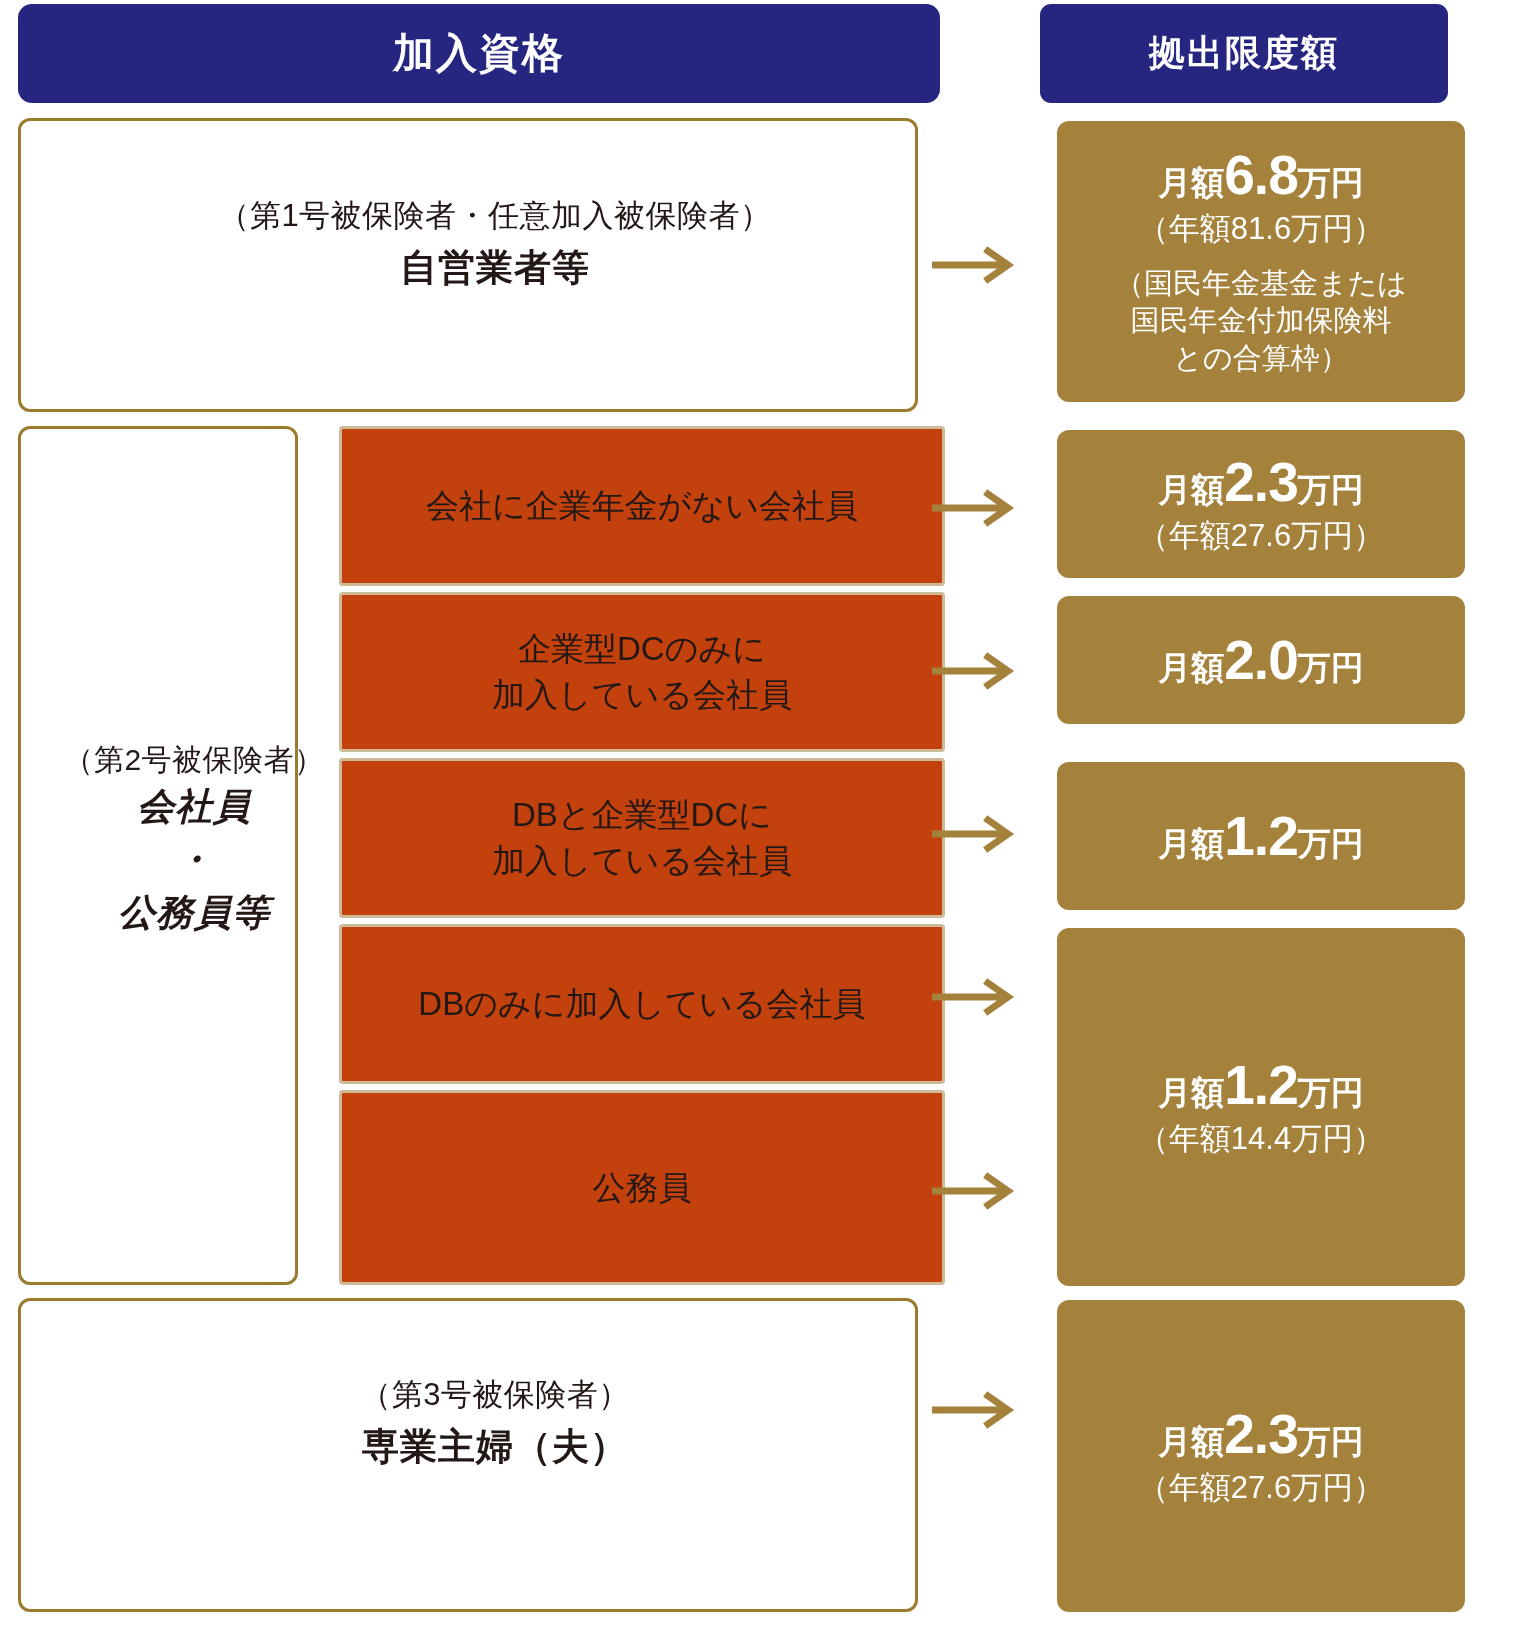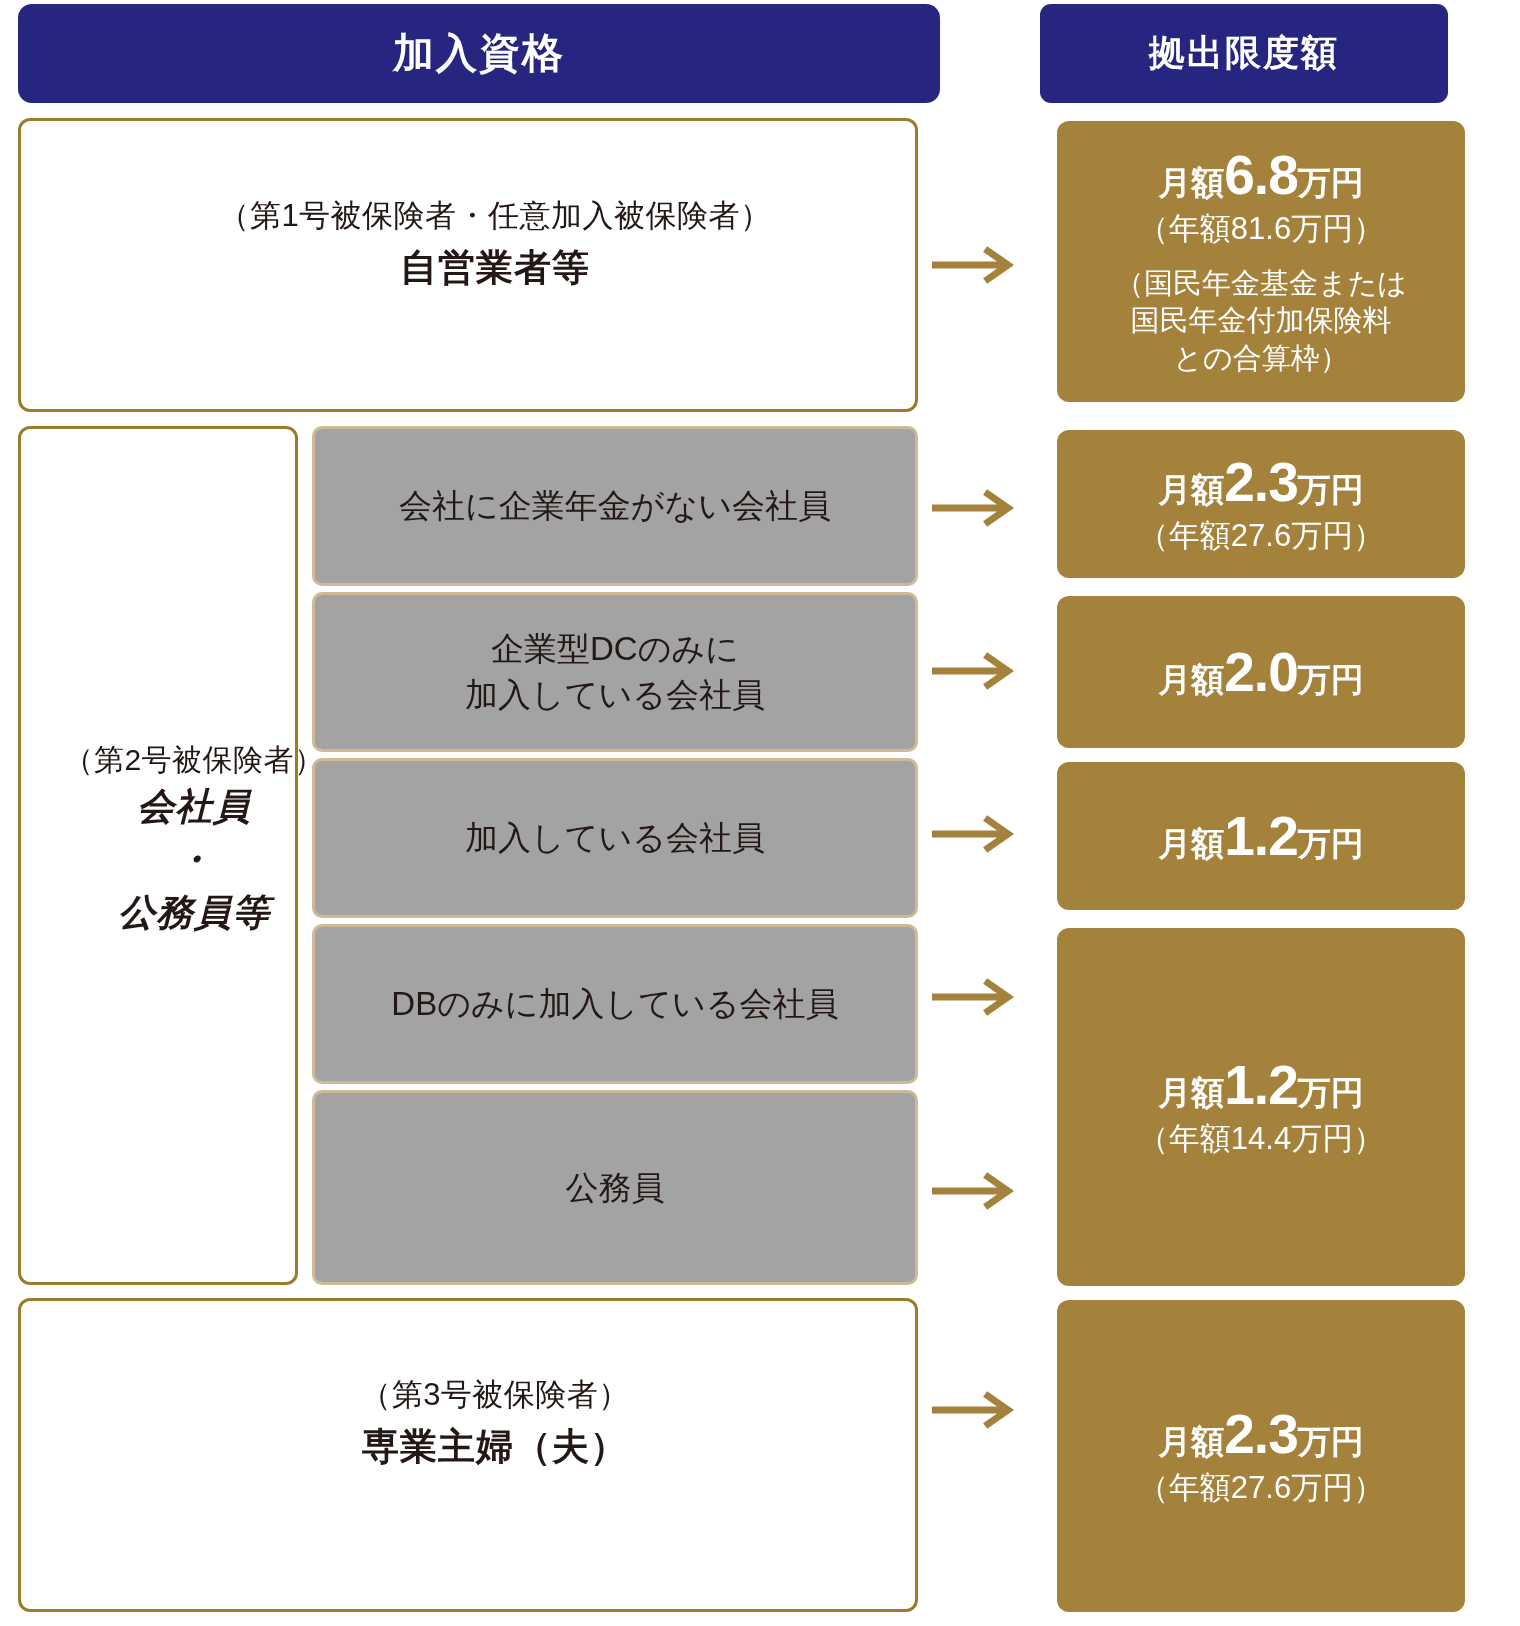--- a/index.html
+++ b/index.html
@@ -39,28 +39,29 @@
   .elig-outer {
     position: absolute;
     border: 3px solid #9B7C2E;
     border-radius: 12px;
     background: #ffffff;
     box-sizing: border-box;
   }
   .elig-inner {
     position: absolute;
     border: 3px solid #CFBA96;
-    border-radius: 10px;
-    background: #a3a3a3;
+    border-radius: 4px;
+    background: #c2410c;
     box-sizing: border-box;
     display: flex;
     flex-direction: column;
     align-items: center;
     justify-content: center;
     text-align: center;
+    margin-left: 27px;
   }
 
   .row1-box  { left: 18px; top: 118px;  width: 900px; height: 294px; }
   .grp2-box  { left: 18px; top: 426px;  width: 280px; height: 859px; }
   .row3-box  { left: 18px; top: 1298px; width: 900px; height: 314px; }
 
   .sub1 { left: 312px; top: 426px;  width: 606px; height: 160px; }
   .sub2 { left: 312px; top: 592px;  width: 606px; height: 160px; }
   .sub3 { left: 312px; top: 758px;  width: 606px; height: 160px; }
   .sub4 { left: 312px; top: 924px;  width: 606px; height: 160px; }
@@ -132,21 +133,21 @@
     flex-direction: column;
     align-items: center;
     justify-content: center;
     text-align: center;
     box-sizing: border-box;
     padding: 6px 14px;
     margin-left: 17px;
   }
   .lim1 { left: 1040px; top: 121px;  width: 408px; height: 281px; }
   .lim2 { left: 1040px; top: 430px;  width: 408px; height: 148px; }
-  .lim3 { left: 1040px; top: 596px;  width: 408px; height: 152px; }
+  .lim3 { left: 1040px; top: 596px;  width: 408px; height: 128px; }
   .lim4 { left: 1040px; top: 762px;  width: 408px; height: 148px; }
   .lim5 { left: 1040px; top: 928px;  width: 408px; height: 358px; }
   .lim6 { left: 1040px; top: 1300px; width: 408px; height: 312px; }
 
   .amount {
     font-weight: bold;
     line-height: 1.1;
     white-space: nowrap;
     display: block;
   }
@@ -220,20 +221,21 @@
   </div>
 
   <div class="elig-inner sub1">
     <div class="sub-line">会社に企業年金がない会社員</div>
   </div>
   <div class="elig-inner sub2">
     <div class="sub-line">企業型DCのみに</div>
     <div class="sub-line">加入している会社員</div>
   </div>
   <div class="elig-inner sub3">
+    <div class="sub-line">DBと企業型DCに</div>
     <div class="sub-line">加入している会社員</div>
   </div>
   <div class="elig-inner sub4">
     <div class="sub-line">DBのみに加入している会社員</div>
   </div>
   <div class="elig-inner sub5">
     <div class="sub-line">公務員</div>
   </div>
 
   <div class="arrow ar2">

